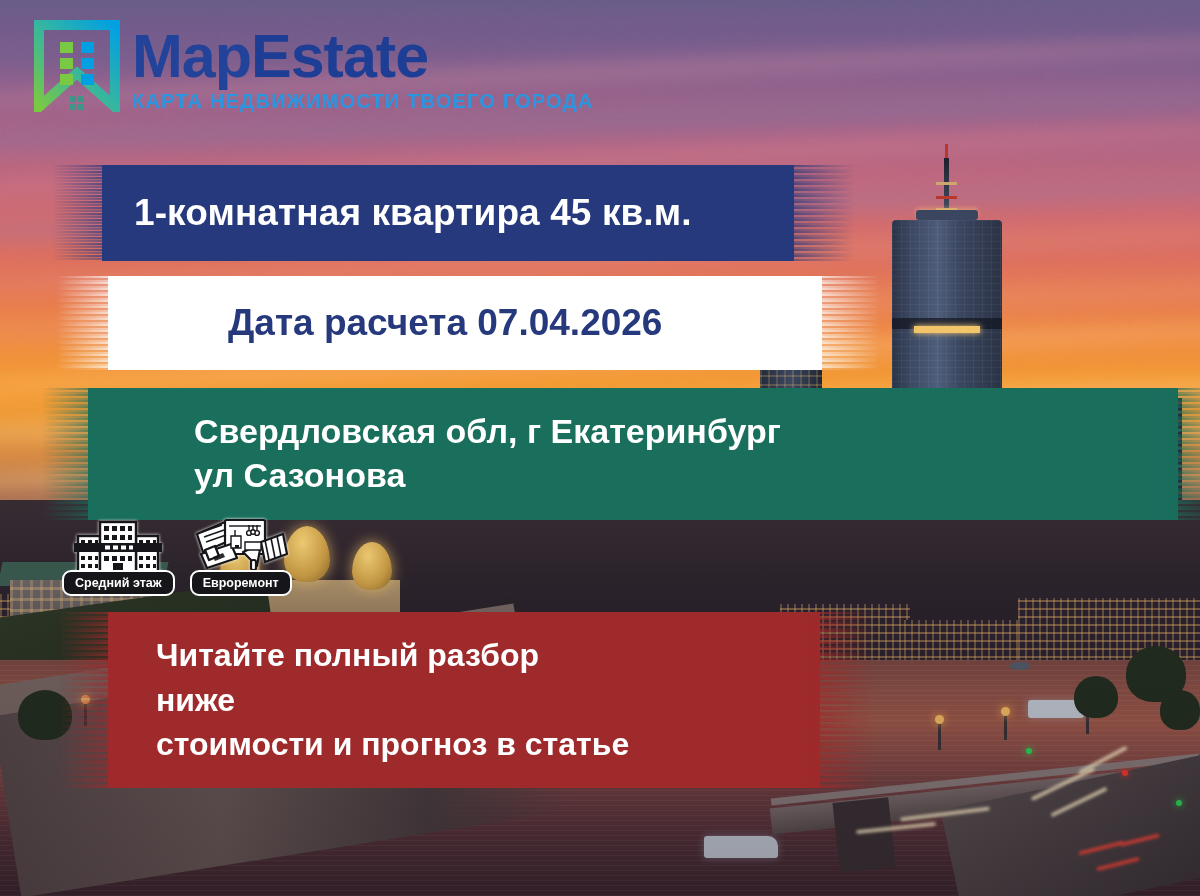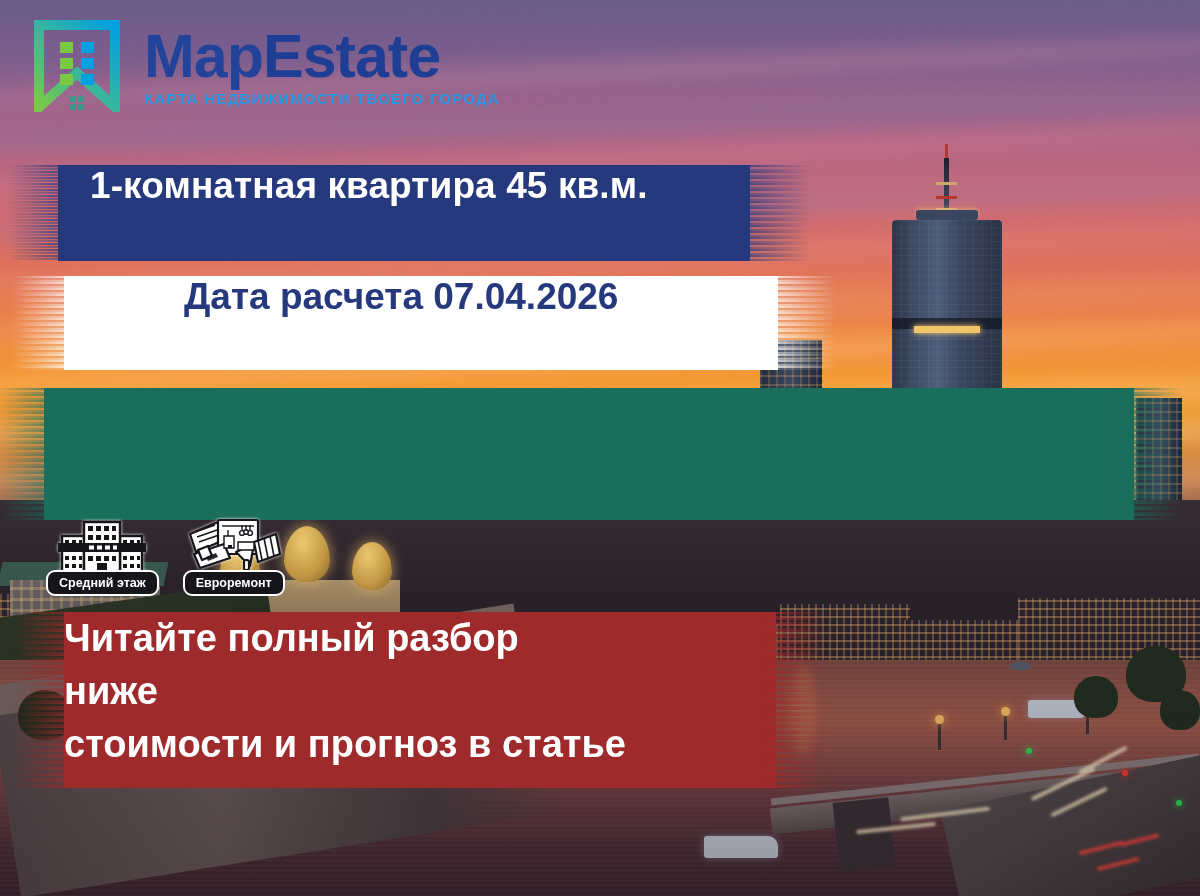--- a/index.html
+++ b/index.html
@@ -184,28 +184,28 @@
   .person { position:absolute; width:3px; height:9px; background:#211c20; border-radius:2px 2px 0 0; }
   .tree { position:absolute; border-radius:50% 50% 44% 44%; background:#223020; }
 
   
   .grade { position:absolute; inset:0; pointer-events:none;
     background:linear-gradient(180deg,rgba(70,40,80,.12) 0%,rgba(0,0,0,0) 45%,rgba(20,8,16,.28) 100%); }
 
   
   .logo { position:absolute; left:34px; top:20px; display:flex; align-items:flex-start; gap:12px; }
   .logo-mark { position:relative; width:86px; height:92px; }
-  .logo-text-wrap { padding-top:6px;margin-left:12px; }
+  .logo-text-wrap { padding-top:6px; }
   .logo-word { font-size:61px; font-weight:700; color:#23439b; letter-spacing:-1px; line-height:1; }
   .logo-word .lw2 { color:#1d3e94; }
-  .logo-tag { font-size:15px; font-weight:700; color:#2b96e0; letter-spacing:1.2px;
+  .logo-tag { font-size:20px; font-weight:700; color:#2b96e0; letter-spacing:1.2px;
     margin-top:3px; white-space:nowrap; }
 
   
-  .banner { position:absolute; display:flex; align-items:flex-start; }
+  .banner { position:absolute; display:flex; align-items:center;margin-left:44px; }
   .banner .paint { position:absolute; inset:0; }
   .banner .txt { position:relative; z-index:2; font-weight:700; }
 
   
   .paint-body { position:absolute; top:0; bottom:0; left:0; right:0; }
   .streak-l, .streak-r {
     position:absolute; top:0; bottom:0; width:70px;
     background-size:100% 6px;
   }
   .streak-l { left:-54px; }
@@ -258,24 +258,24 @@
   #b4 .streak-l { left:-50px; background-image:
       repeating-linear-gradient(180deg,
         rgba(158,42,43,.96) 0 2px, rgba(158,42,43,.28) 2px 4px,
         rgba(158,42,43,.74) 4px 6px, rgba(158,42,43,0) 6px 8px);
       -webkit-mask-image:linear-gradient(90deg,transparent,#000); mask-image:linear-gradient(90deg,transparent,#000); }
   #b4 .streak-r { right:-54px; background-image:
       repeating-linear-gradient(180deg,
         rgba(158,42,43,.96) 0 2px, rgba(158,42,43,.24) 2px 4px,
         rgba(158,42,43,.76) 4px 7px, rgba(158,42,43,0) 7px 9px);
       -webkit-mask-image:linear-gradient(270deg,transparent,#000); mask-image:linear-gradient(270deg,transparent,#000); }
-  #b4 .txt { color:#fff; font-size:38px; line-height:1.4; }
-
-  
-  .badges { position:absolute; left:46px; top:516px; display:flex; align-items:flex-start; gap:24px; z-index:5; }
+  #b4 .txt { color:#fff; font-size:32px; padding-left:48px; line-height:1.4; }
+
+  
+  .badges { position:absolute; left:62px; top:516px; display:flex; align-items:flex-start; gap:15px; z-index:5; }
   .badge { position:relative; display:flex; flex-direction:column; align-items:center; }
   .badge-pill {
     background:#16161a; color:#fff; font-size:12.5px; font-weight:700;
     padding:4px 11px; border-radius:9px; border:2px solid #fff;
     white-space:nowrap; margin-top:-8px; position:relative; z-index:3;
   }
   .badge-art { position:relative; width:92px; height:62px; filter:drop-shadow(0 0 1.5px #fff); }
   .badge2 .badge-art { width:100px; }
 </style>
 </head>
@@ -465,20 +465,24 @@
       <div class="streak-r"></div>
     </div>
     <div class="txt">Дата расчета 07.04.2026</div>
   </div>
 
   <div class="banner" id="b3">
     <div class="paint">
       <div class="streak-l"></div>
       <div class="paint-body"></div>
       <div class="streak-r"></div>
+    </div>
+    <div class="txt">
+      <div>Свердловская обл, г Екатеринбург</div>
+      <div>ул Сазонова</div>
     </div>
   </div>
 
   <div class="badges">
 
     <div class="badge badge1">
       <div class="badge-art">
         <svg viewBox="0 0 92 62" width="92" height="62" aria-hidden="true">
           <g stroke="#15151a" stroke-width="2.4" fill="#ffffff">
             <rect x="6" y="20" width="22" height="38"></rect>

